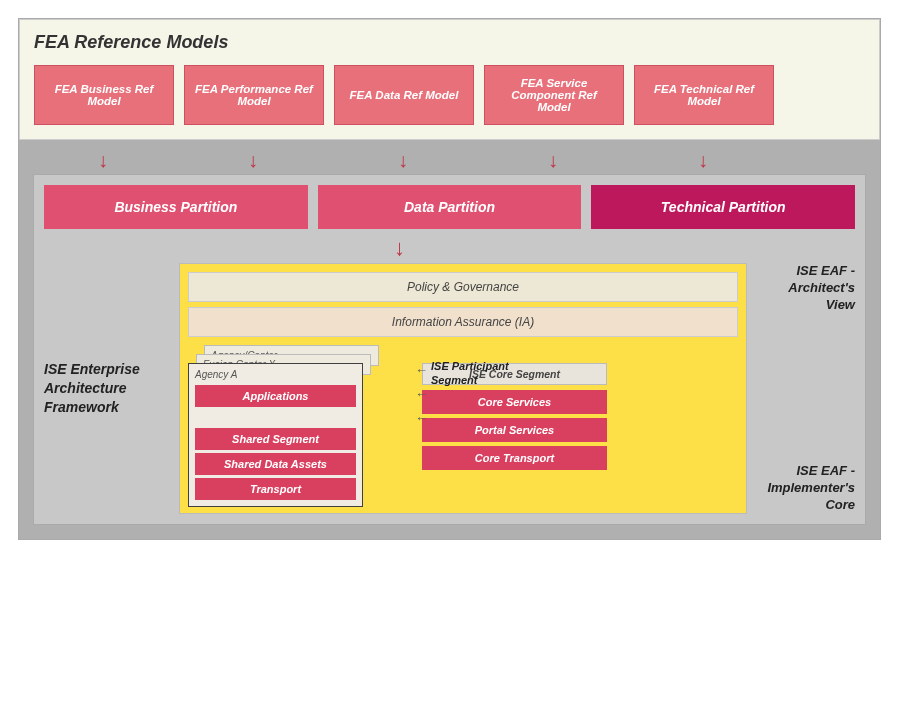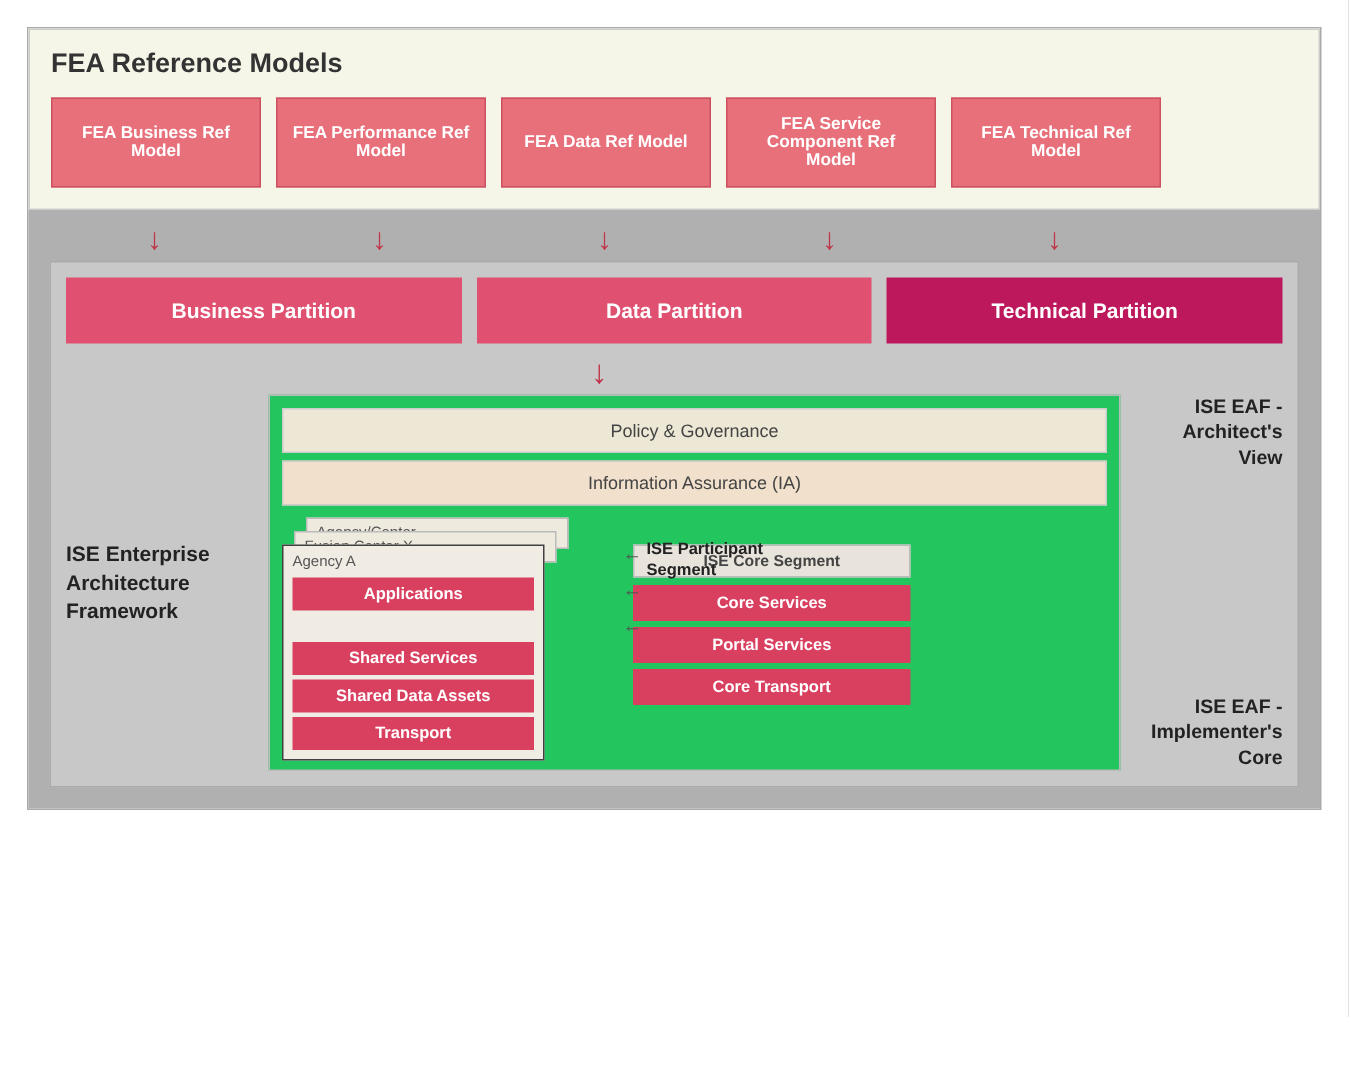--- a/index.html
+++ b/index.html
@@ -52,20 +52,21 @@
       padding: 12px 14px 14px 14px;
     }
 
     
     .outer {
       display: flex;
       flex-direction: column;
       width: 863px;
       margin: 0 auto;
       border: 1px solid #aaa;
+      font-style: italic;
     }
   </style>
 </head>
 <body>
 
 <div class="main-container">
   <div class="outer">
 
     <div class="top-section">
       <div class="fea-title">FEA Reference Models</div>
@@ -107,21 +108,21 @@
         </div>
 
         <div style="display:flex; justify-content:center; margin-bottom:4px;">
           <span style="color:#c0354a; font-size:22px; line-height:1; margin-left:-100px;">↓</span>
         </div>
 
         <div style="display:flex; gap:0; align-items:stretch;">
 
           <div style="width:135px; font-size:14px; font-weight:bold; color:#222; line-height:1.35; padding-right:8px; display:flex; align-items:center;">ISE Enterprise Architecture Framework</div>
 
-          <div style="flex:1; background:#22c55e; border:1px solid #bbb; padding:8px;">
+          <div style="flex:1; background:#fde047; border:1px solid #bbb; padding:8px;">
 
             <div style="background:#ede8d5; border:1px solid #ccc; text-align:center; padding:7px; font-size:12px; color:#444; margin-bottom:5px;">Policy &amp; Governance</div>
 
             <div style="background:#f0e0cc; border:1px solid #ccc; text-align:center; padding:7px; font-size:12px; color:#444; margin-bottom:8px;">Information Assurance (IA)</div>
 
             <div style="display:flex; gap:14px; align-items:flex-start; position:relative;">
 
               <div style="position:relative; width:220px;">
 
                 <div style="position:relative; width:185px; height:160px;">
@@ -130,21 +131,21 @@
                     <span>Agency/Center ...</span>
                   </div>
 
                   <div style="position:absolute; top:9px; left:8px; width:175px; background:#eeeade; border:1px solid #bbb; padding:4px 6px; font-size:10px; color:#555; z-index:2;">
                     <span>Fusion Center X</span>
                   </div>
 
                   <div style="position:absolute; top:18px; left:0; width:175px; background:#f0ece4; border:1px solid #404040; padding:5px 6px 6px 6px; z-index:3;">
                     <div style="font-size:10px; color:#555; margin-bottom:5px;">Agency A</div>
                     <div style="background:#d94060; color:white; font-size:11px; font-weight:bold; text-align:center; padding:5px 4px; margin-bottom:21px;">Applications</div>
-                    <div style="background:#d94060; color:white; font-size:11px; font-weight:bold; text-align:center; padding:5px 4px; margin-bottom:3px;">Shared Services</div>
+                    <div style="background:#d94060; color:white; font-size:11px; font-weight:bold; text-align:center; padding:5px 4px; margin-bottom:3px;">Shared Segment</div>
                     <div style="background:#d94060; color:white; font-size:11px; font-weight:bold; text-align:center; padding:5px 4px; margin-bottom:3px;">Shared Data Assets</div>
                     <div style="background:#d94060; color:white; font-size:11px; font-weight:bold; text-align:center; padding:5px 4px;">Transport</div>
                   </div>
                 </div>
 
                 <div style="position:absolute; top:14px; right:-112px; width:105px; z-index:10;">
                   <div style="font-size:11px; font-weight:bold; color:#222; line-height:1.3; padding-left:16px;">ISE Participant Segment</div>
 
                   <div style="position:absolute; top:2px; left:0; display:flex; flex-direction:column; gap:9px;">
                     <span style="color:#555; font-size:13px;">←</span>

